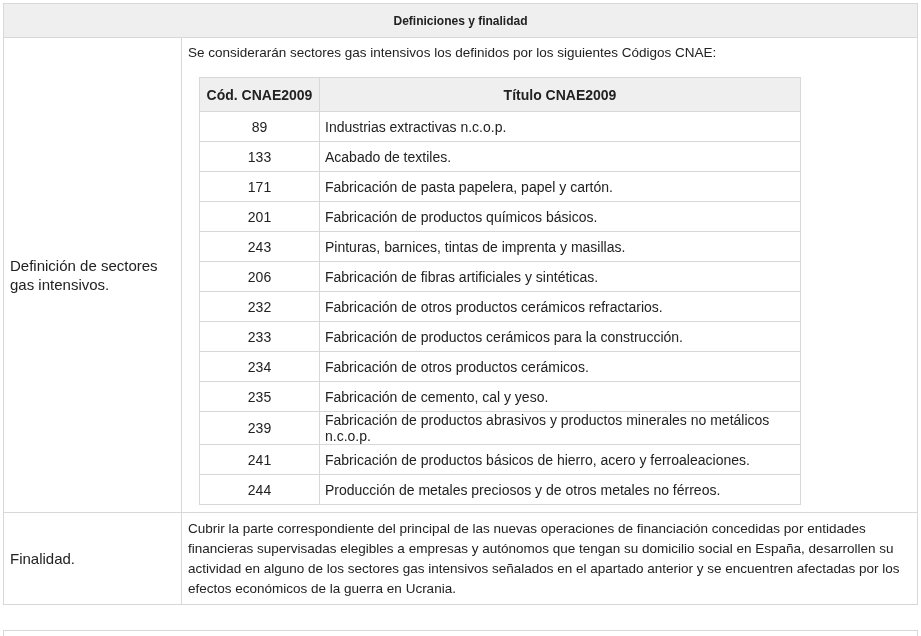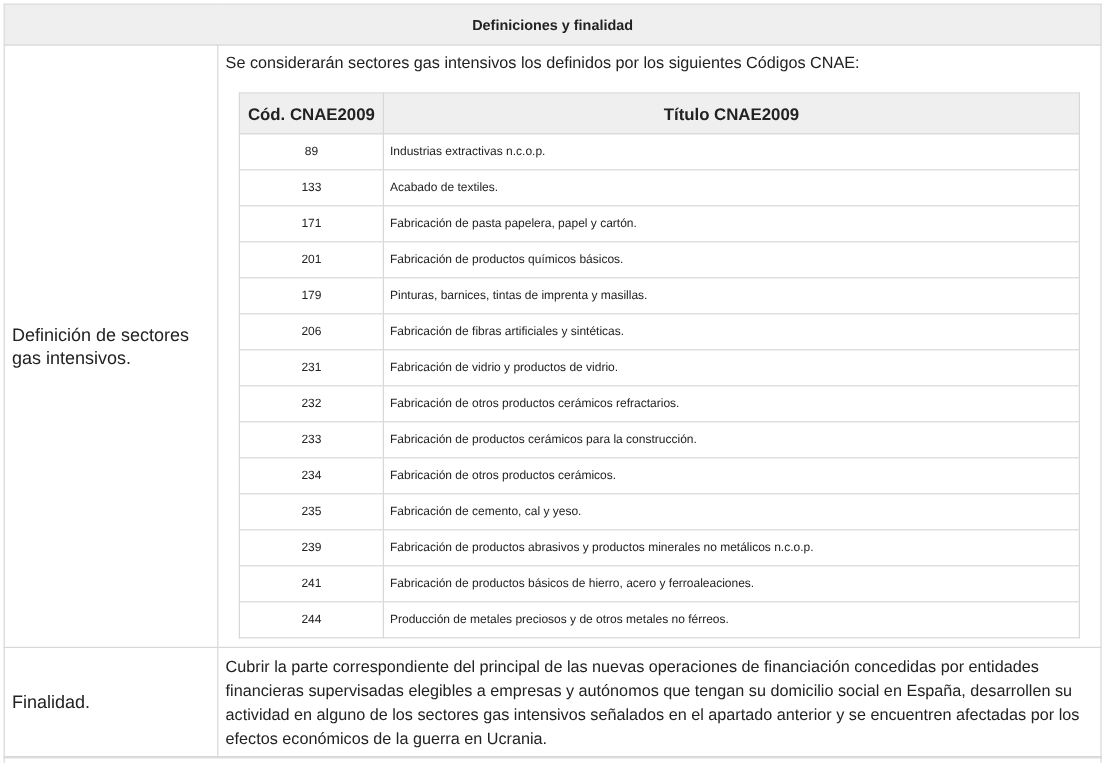--- a/index.html
+++ b/index.html
@@ -48,38 +48,38 @@
       vertical-align: top !important;
     }
     .intro {
       font-size: 13.5px;
       line-height: 20px;
       margin: 0 0 14px 0;
     }
     .inner {
       border-collapse: collapse;
       margin-left: 11px;
-      width: 701px;
+      width: 602px;
       margin-bottom: 2px;
     }
     .inner th, .inner td {
       border: 1px solid #d8d8d8;
     }
     .inner th {
       background: #efefef;
       font-weight: bold;
       height: 33px;
       font-size: 14px;
       padding: 0;
       color: #222;
     }
     .inner th.code-h { width: 119px; }
     .inner td {
       height: 29px;
-      font-size: 10px;
+      font-size: 14px;
       padding: 0;
       color: #222;
     }
     .inner td.code {
       text-align: center;
     }
     .inner td.title {
       padding-left: 5px;
     }
     .fin-text {
@@ -129,30 +129,26 @@
               </tr>
               <tr>
                 <td class="code">171</td>
                 <td class="title">Fabricación de pasta papelera, papel y cartón.</td>
               </tr>
               <tr>
                 <td class="code">201</td>
                 <td class="title">Fabricación de productos químicos básicos.</td>
               </tr>
               <tr>
-                <td class="code">179</td>
+                <td class="code">243</td>
                 <td class="title">Pinturas, barnices, tintas de imprenta y masillas.</td>
               </tr>
               <tr>
                 <td class="code">206</td>
                 <td class="title">Fabricación de fibras artificiales y sintéticas.</td>
-              </tr>
-              <tr>
-                <td class="code">231</td>
-                <td class="title">Fabricación de vidrio y productos de vidrio.</td>
               </tr>
               <tr>
                 <td class="code">232</td>
                 <td class="title">Fabricación de otros productos cerámicos refractarios.</td>
               </tr>
               <tr>
                 <td class="code">233</td>
                 <td class="title">Fabricación de productos cerámicos para la construcción.</td>
               </tr>
               <tr>

